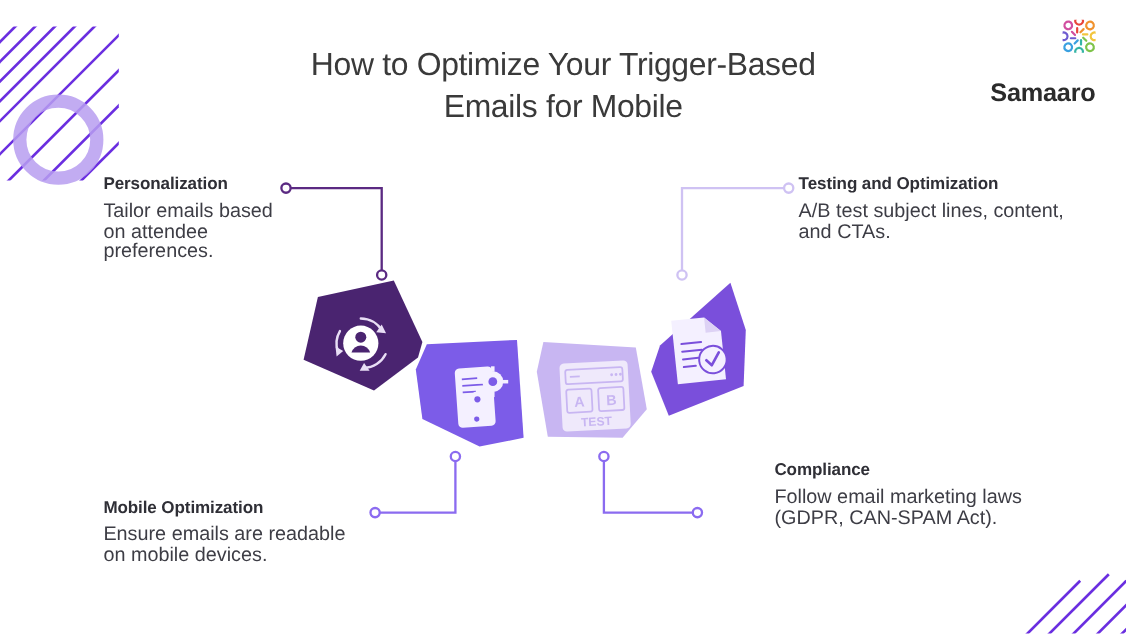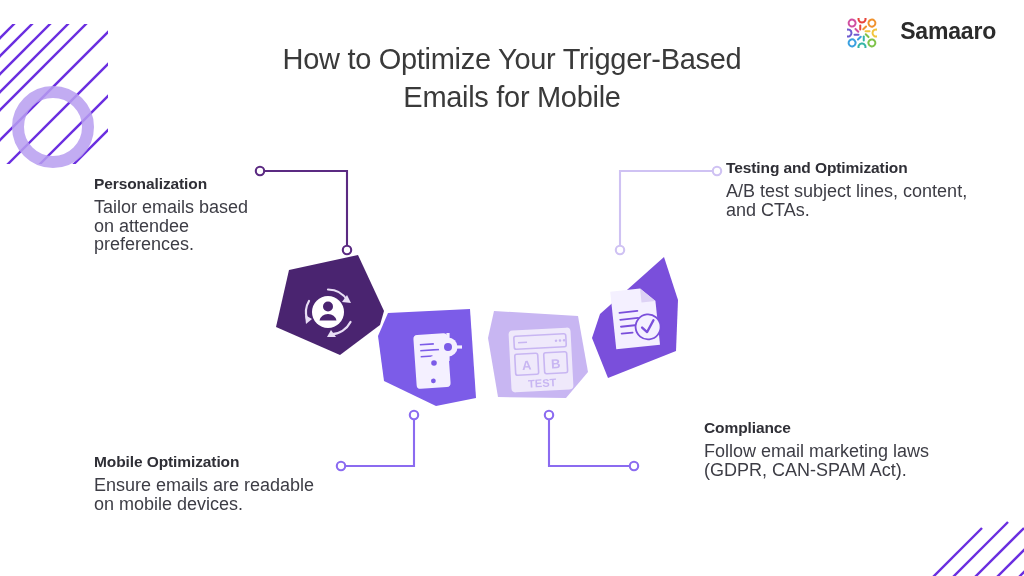--- a/index.html
+++ b/index.html
@@ -13,37 +13,37 @@
 
   
   .deco { position: absolute; pointer-events: none; }
   #deco-stripes-tl { left: -22px; top: 24px; width: 130px; height: 140px; }
   #deco-ring-tl    { left: 12px;  top: 86px;  width: 82px;  height: 82px;
                      border: 12px solid #b79ef0; border-radius: 50%; opacity: .85; }
   #deco-stripes-br { right: -8px; bottom: -6px; width: 120px; height: 112px; }
 
   
   #logo { position: absolute; right: 28px; top: 18px; display: flex;
-          align-items: flex-start; gap: 23px; }
+          align-items: flex-end; gap: 23px; flex-direction: column; }
   #logo-text { font-size: 23px; font-weight: bold; color: #2b2b2b;
                letter-spacing: -.2px; }
 
   
   #title { position: absolute; left: 0; right: 0; top: 40px; text-align: center;
            font-size: 29px; line-height: 38px; font-weight: normal; color: #3a3a3a;
            letter-spacing: -.3px; }
   #title .l2 { display: block; }
 
   
   .callout { position: absolute; }
   .callout h3 { font-size: 15.5px; font-weight: bold; color: #2f2f36;
                 line-height: 20px; margin-bottom: 4px; letter-spacing: -.1px; }
   .callout p  { font-size: 18px; color: #3d3d45; line-height: 18.5px; }
 
-  #callout-personalization    { left: 94px;  top: 158px; width: 175px; margin-top: 16px; }
+  #callout-personalization    { left: 94px;  top: 158px; width: 175px; }
   #callout-testing            { left: 726px; top: 158px; width: 245px; }
   #callout-mobile             { left: 94px;  top: 452px; width: 240px; }
   #callout-compliance         { left: 704px; top: 418px; width: 250px; }
 
   
   #arc { position: absolute; left: 0; top: 0; width: 1024px; height: 576px; }
 
   
   #connectors { position: absolute; left: 0; top: 0; width: 1024px; height: 576px; }
 </style>

